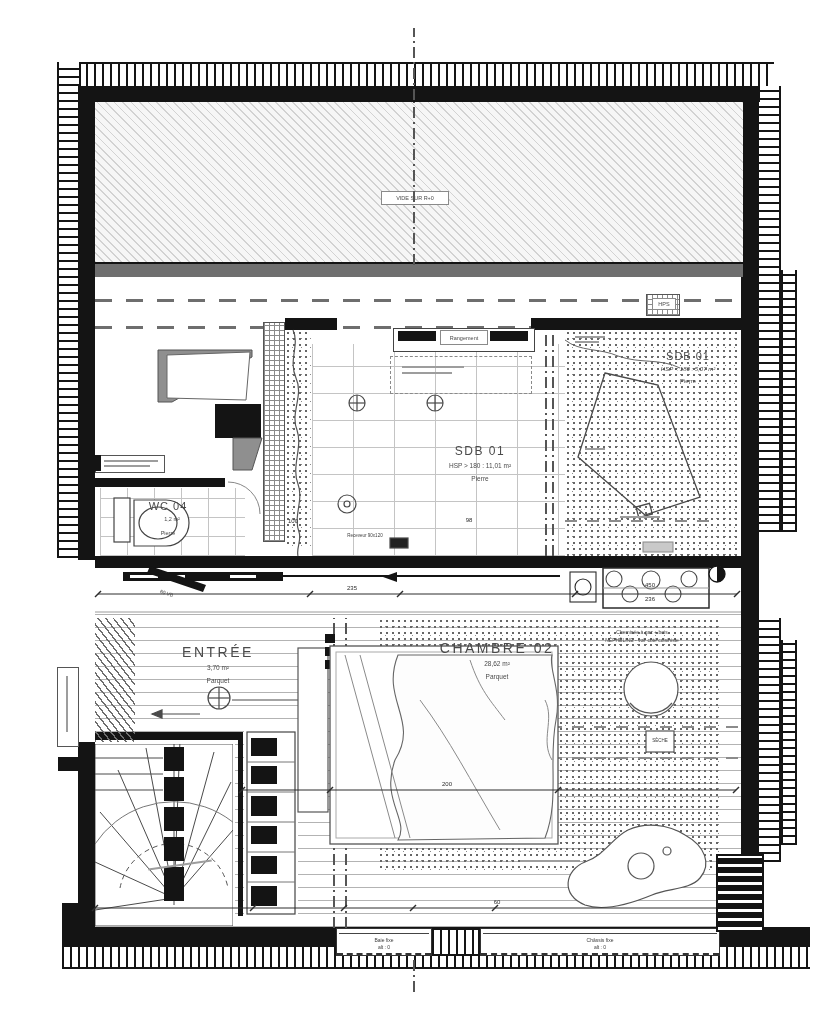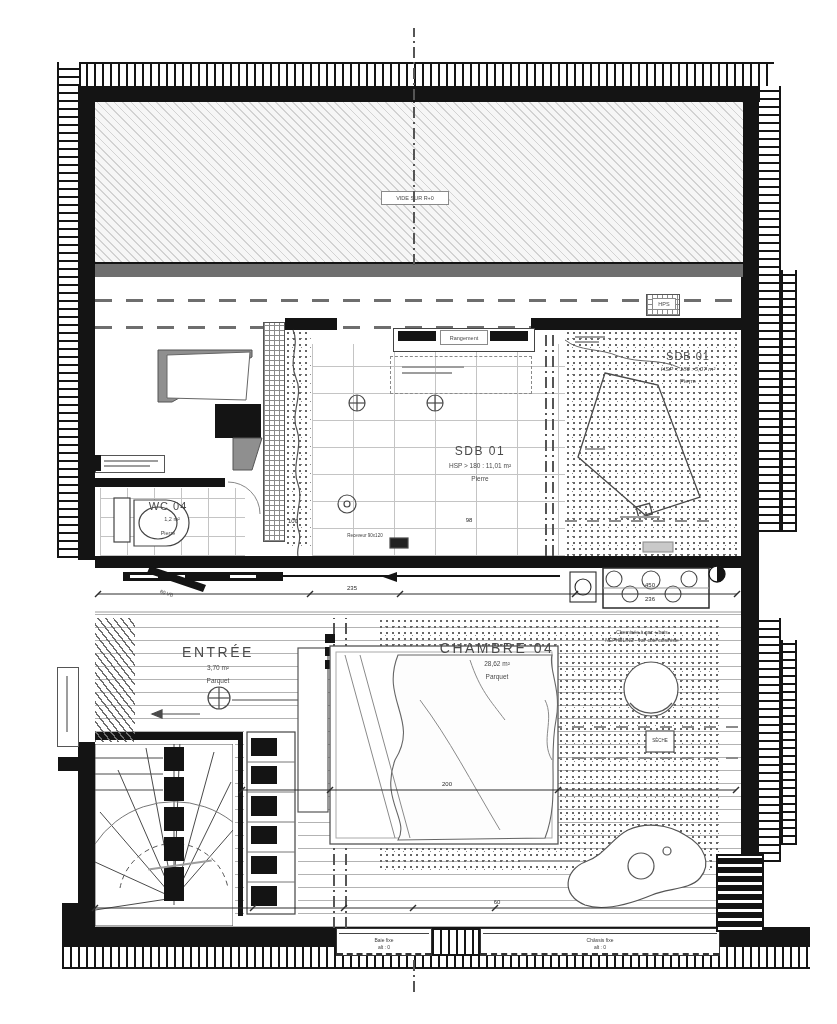--- a/index.html
+++ b/index.html
@@ -327,21 +327,21 @@
   <div class="mb" style="left:575px;top:341px;width:24px;"></div>
   <div class="mb" style="left:585px;top:448px;width:20px;"></div>
   <div class="mb" style="left:620px;top:516px;width:40px;"></div>
   <div class="mb" style="left:520px;top:860px;width:60px;"></div>
   <div class="mb" style="left:148px;top:864px;width:64px;transform:rotate(-8deg);"></div>
 
   <div class="abs ctr room-name" style="left:218px;top:644px;">ENTRÉE</div>
   <div class="abs ctr room-sub" style="left:218px;top:664px;">3,70 m²</div>
   <div class="abs ctr room-sub" style="left:218px;top:677px;">Parquet</div>
 
-  <div class="abs ctr room-name" style="left:497px;top:640px;">CHAMBRE 04</div>
+  <div class="abs ctr room-name" style="left:497px;top:640px;">CHAMBRE 02</div>
   <div class="abs ctr room-sub" style="left:497px;top:660px;">28,62 m²</div>
   <div class="abs ctr room-sub" style="left:497px;top:673px;">Parquet</div>
 
   <div class="abs ctr room-name" style="left:480px;top:444px;font-size:12px;letter-spacing:1.5px;">SDB 01</div>
   <div class="abs ctr room-sub" style="left:480px;top:462px;">HSP &gt; 180 : 11,01 m²</div>
   <div class="abs ctr room-sub" style="left:480px;top:475px;">Pierre</div>
 
   <div class="abs ctr room-name" style="left:688px;top:350px;font-size:11px;letter-spacing:1px;">SDB 01</div>
   <div class="abs ctr room-sub" style="left:688px;top:366px;font-style:italic;font-size:6px;">HSP &lt; 180 : 5,07 m²</div>
   <div class="abs ctr room-sub" style="left:688px;top:378px;font-size:6px;">Pierre</div>

